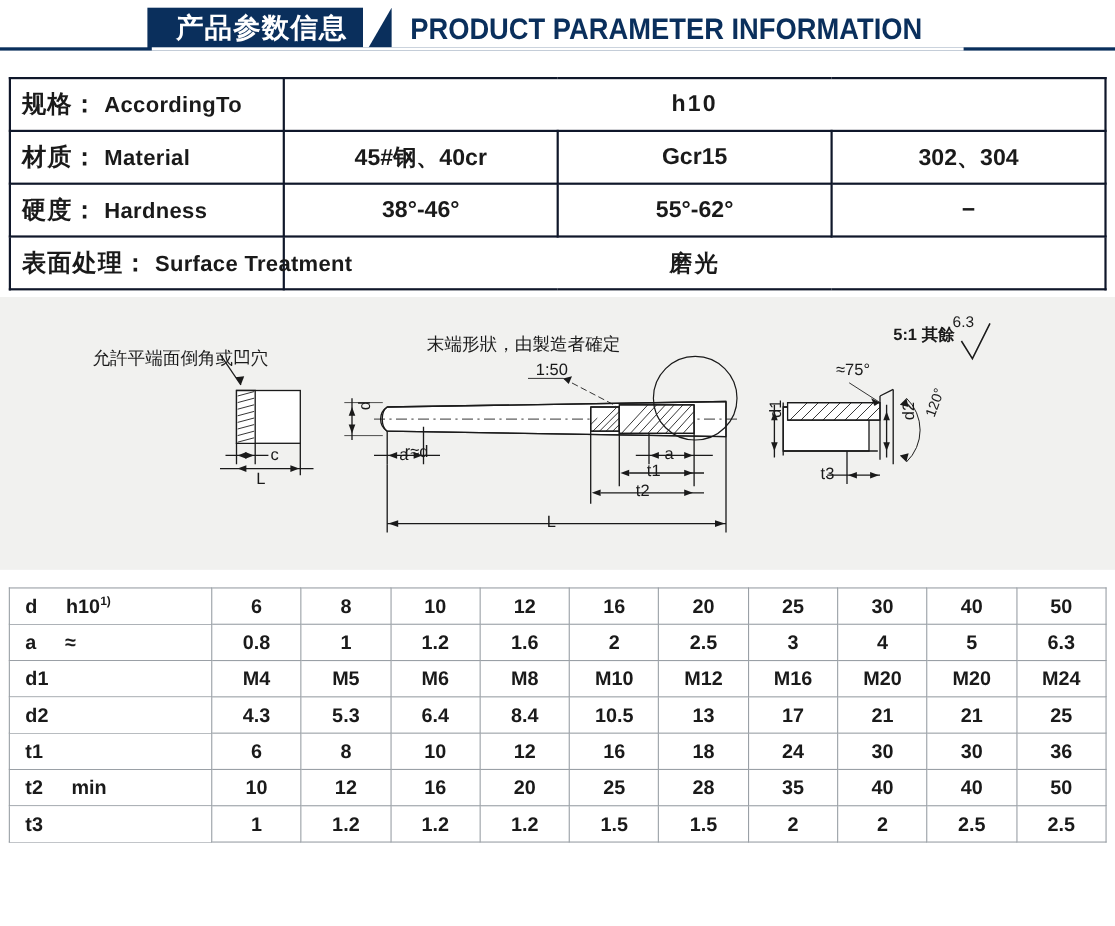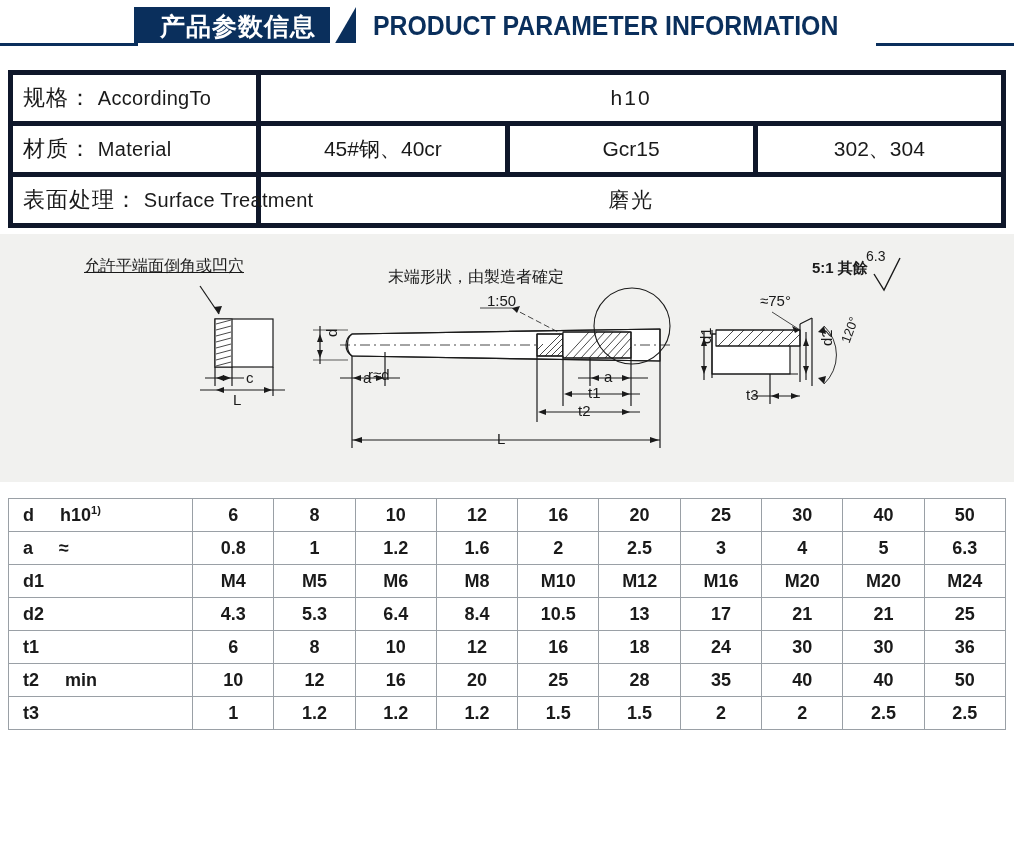--- a/index.html
+++ b/index.html
@@ -80,25 +80,26 @@
   
   .spec-wrap {
     padding: 18px 8px 0 8px;
   }
   table.spec {
     width: 998px;
     border-collapse: collapse;
     table-layout: fixed;
   }
   table.spec td {
-    border: 5px solid #0f172a;
+    border: 2px solid #0f172a;
     height: 46px;
     font-size: 21px;
     padding: 0 10px;
     vertical-align: middle;
+    font-weight: bold;
   }
   td.label {
     padding-left: 28px;
     white-space: nowrap;
   }
   td.label .cn { font-size: 22px; letter-spacing: 1px; }
   td.label .en { font-size: 20px; letter-spacing: 0.3px; }
   td.val {
     text-align: center;
     font-size: 21px;
@@ -186,20 +187,29 @@
         <td class="label">
           <span class="cn">材质：</span>
           <span class="en">Material</span>
         </td>
         <td class="val">45#钢、40cr</td>
         <td class="val">Gcr15</td>
         <td class="val">302、304</td>
       </tr>
       <tr>
         <td class="label">
+          <span class="cn">硬度：</span>
+          <span class="en">Hardness</span>
+        </td>
+        <td class="val">38°-46°</td>
+        <td class="val">55°-62°</td>
+        <td class="val">−</td>
+      </tr>
+      <tr>
+        <td class="label">
           <span class="cn">表面处理：</span>
           <span class="en">Surface Treatment</span>
         </td>
         <td class="val-big" colspan="3">磨光</td>
       </tr>
     </tbody>
   </table>
 </div>
 
 <div class="drawing">
@@ -353,21 +363,21 @@
 
       <line x1="770" y1="140" x2="770" y2="170"></line>
       <line x1="752" y1="162" x2="800" y2="162"></line>
       <polygon points="799,162 791,159 791,165" fill="#1a1a1a" stroke="none"></polygon>
       <polygon points="771,162 779,159 779,165" fill="#1a1a1a" stroke="none"></polygon>
 
       <polyline points="874,40 884,56 900,24" stroke-width="1.4"></polyline>
     </g>
   </svg>
 
-  <span class="dlabel dlabel-cn" style="left:84px; top:22px;text-decoration:underline;">允許平端面倒角或凹穴</span>
+  <span class="dlabel dlabel-cn" style="left:84px; top:46px;">允許平端面倒角或凹穴</span>
   <span class="dlabel dlabel-cn" style="left:388px; top:33px;">末端形狀，由製造者確定</span>
   <span class="dlabel" style="left:487px; top:58px;">1:50</span>
   <span class="dlabel" style="left:812px; top:25px;font-weight:bold;">5:1  其餘</span>
   <span class="dlabel" style="left:866px; top:14px; font-size:14px;">6.3</span>
   <span class="dlabel" style="left:368px; top:96px;margin-top:36px;">r≈d</span>
   <span class="dlabel" style="left:323px; top:103px; transform:rotate(-90deg); transform-origin:left top;">d</span>
   <span class="dlabel" style="left:246px; top:135px;">c</span>
   <span class="dlabel" style="left:233px; top:157px;">L</span>
   <span class="dlabel" style="left:363px; top:135px;">a</span>
   <span class="dlabel" style="left:604px; top:134px;">a</span>

